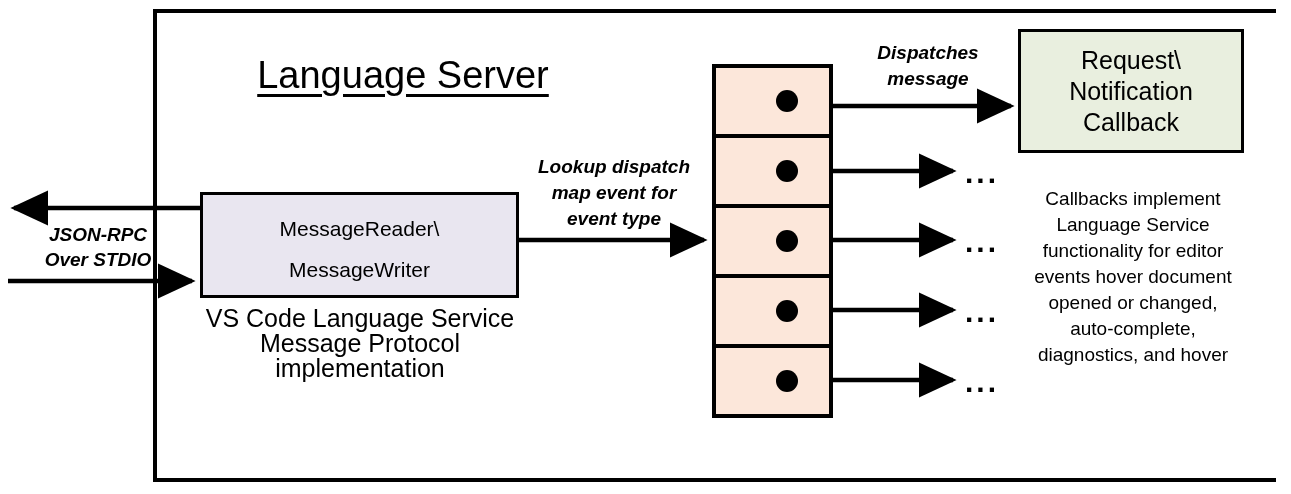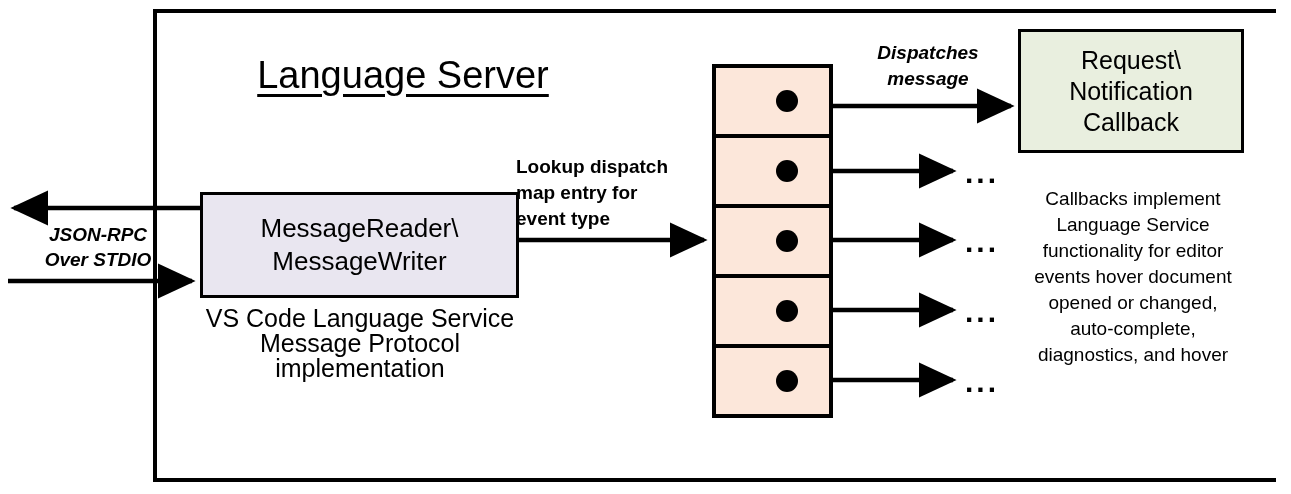--- a/index.html
+++ b/index.html
@@ -51,23 +51,24 @@
     height: 106px;
     background: #e9e6f0;
     border: 3px solid #000000;
     box-sizing: border-box;
     display: flex;
     flex-direction: column;
     align-items: center;
     justify-content: center;
   }
   #reader-box .line {
-    font-size: 26px;
+    font-size: 21px;
     line-height: 33px;
     white-space: nowrap;
+    margin-top: 8px;
   }
   #reader-caption {
     left: 185px;
     top: 306px;
     width: 350px;
     text-align: center;
     font-size: 25px;
     line-height: 25px;
   }
 
@@ -81,23 +82,24 @@
     line-height: 25px;
     font-style: italic;
     font-weight: 600;
   }
 
   
   #lookup-label {
     left: 516px;
     top: 154px;
     width: 196px;
-    text-align: left;
-    font-size: 19px;
-    line-height: 26px;
+    text-align: center;
+    font-size: 19px;
+    line-height: 26px;
+    font-style: italic;
     font-weight: 600;
   }
 
   
   #dispatch-msg-label {
     left: 838px;
     top: 40px;
     width: 180px;
     text-align: center;
     font-size: 19px;
@@ -229,21 +231,21 @@
     <div class="line">MessageReader\</div>
     <div class="line">MessageWriter</div>
   </div>
   <div class="abs" id="reader-caption">
     <div>VS Code Language Service</div>
     <div>Message Protocol implementation</div>
   </div>
 
   <div class="abs" id="lookup-label">
     <div>Lookup dispatch</div>
-    <div>map entry for</div>
+    <div>map event for</div>
     <div>event type</div>
   </div>
 
   <div class="abs" id="dispatch-msg-label">
     <div>Dispatches</div>
     <div>message</div>
   </div>
 
   <div class="abs" id="dispatch-map">
     <div class="cell">

